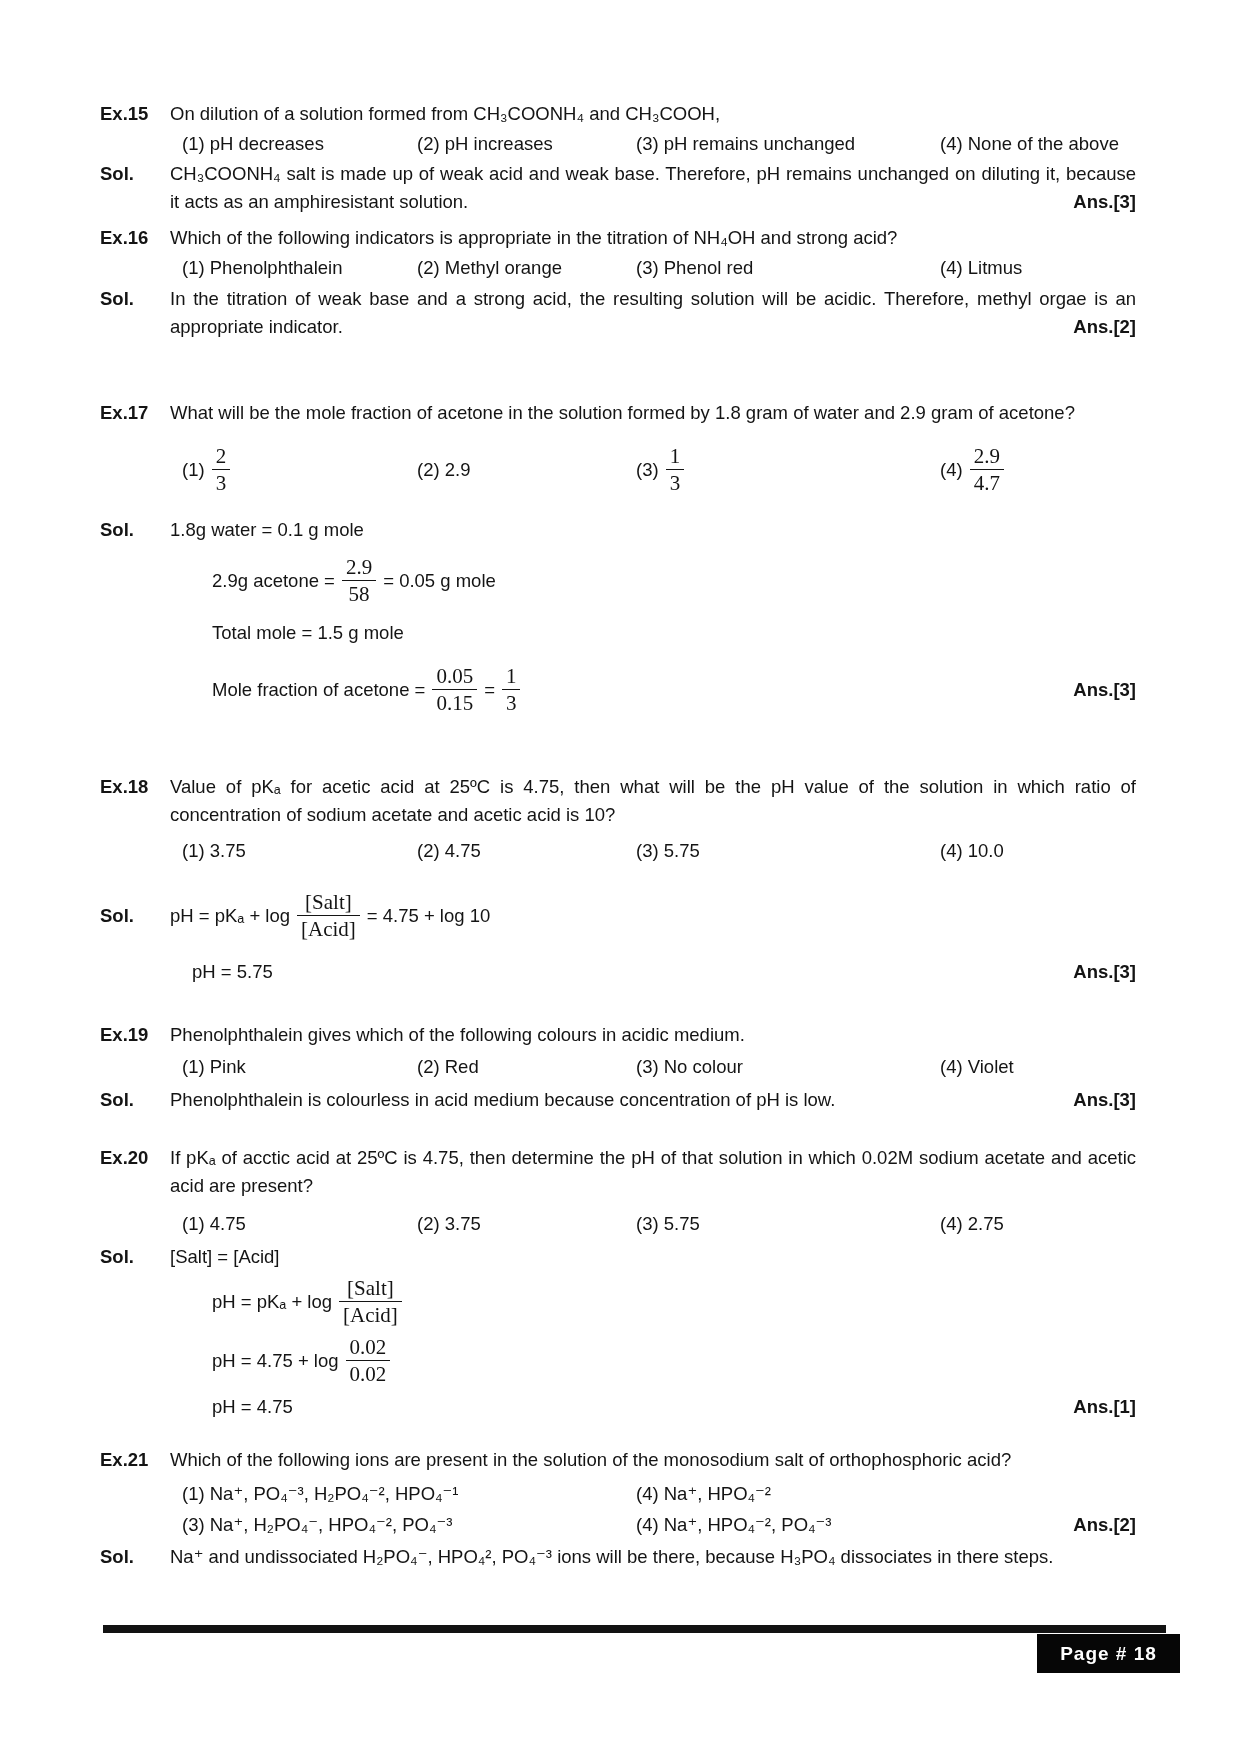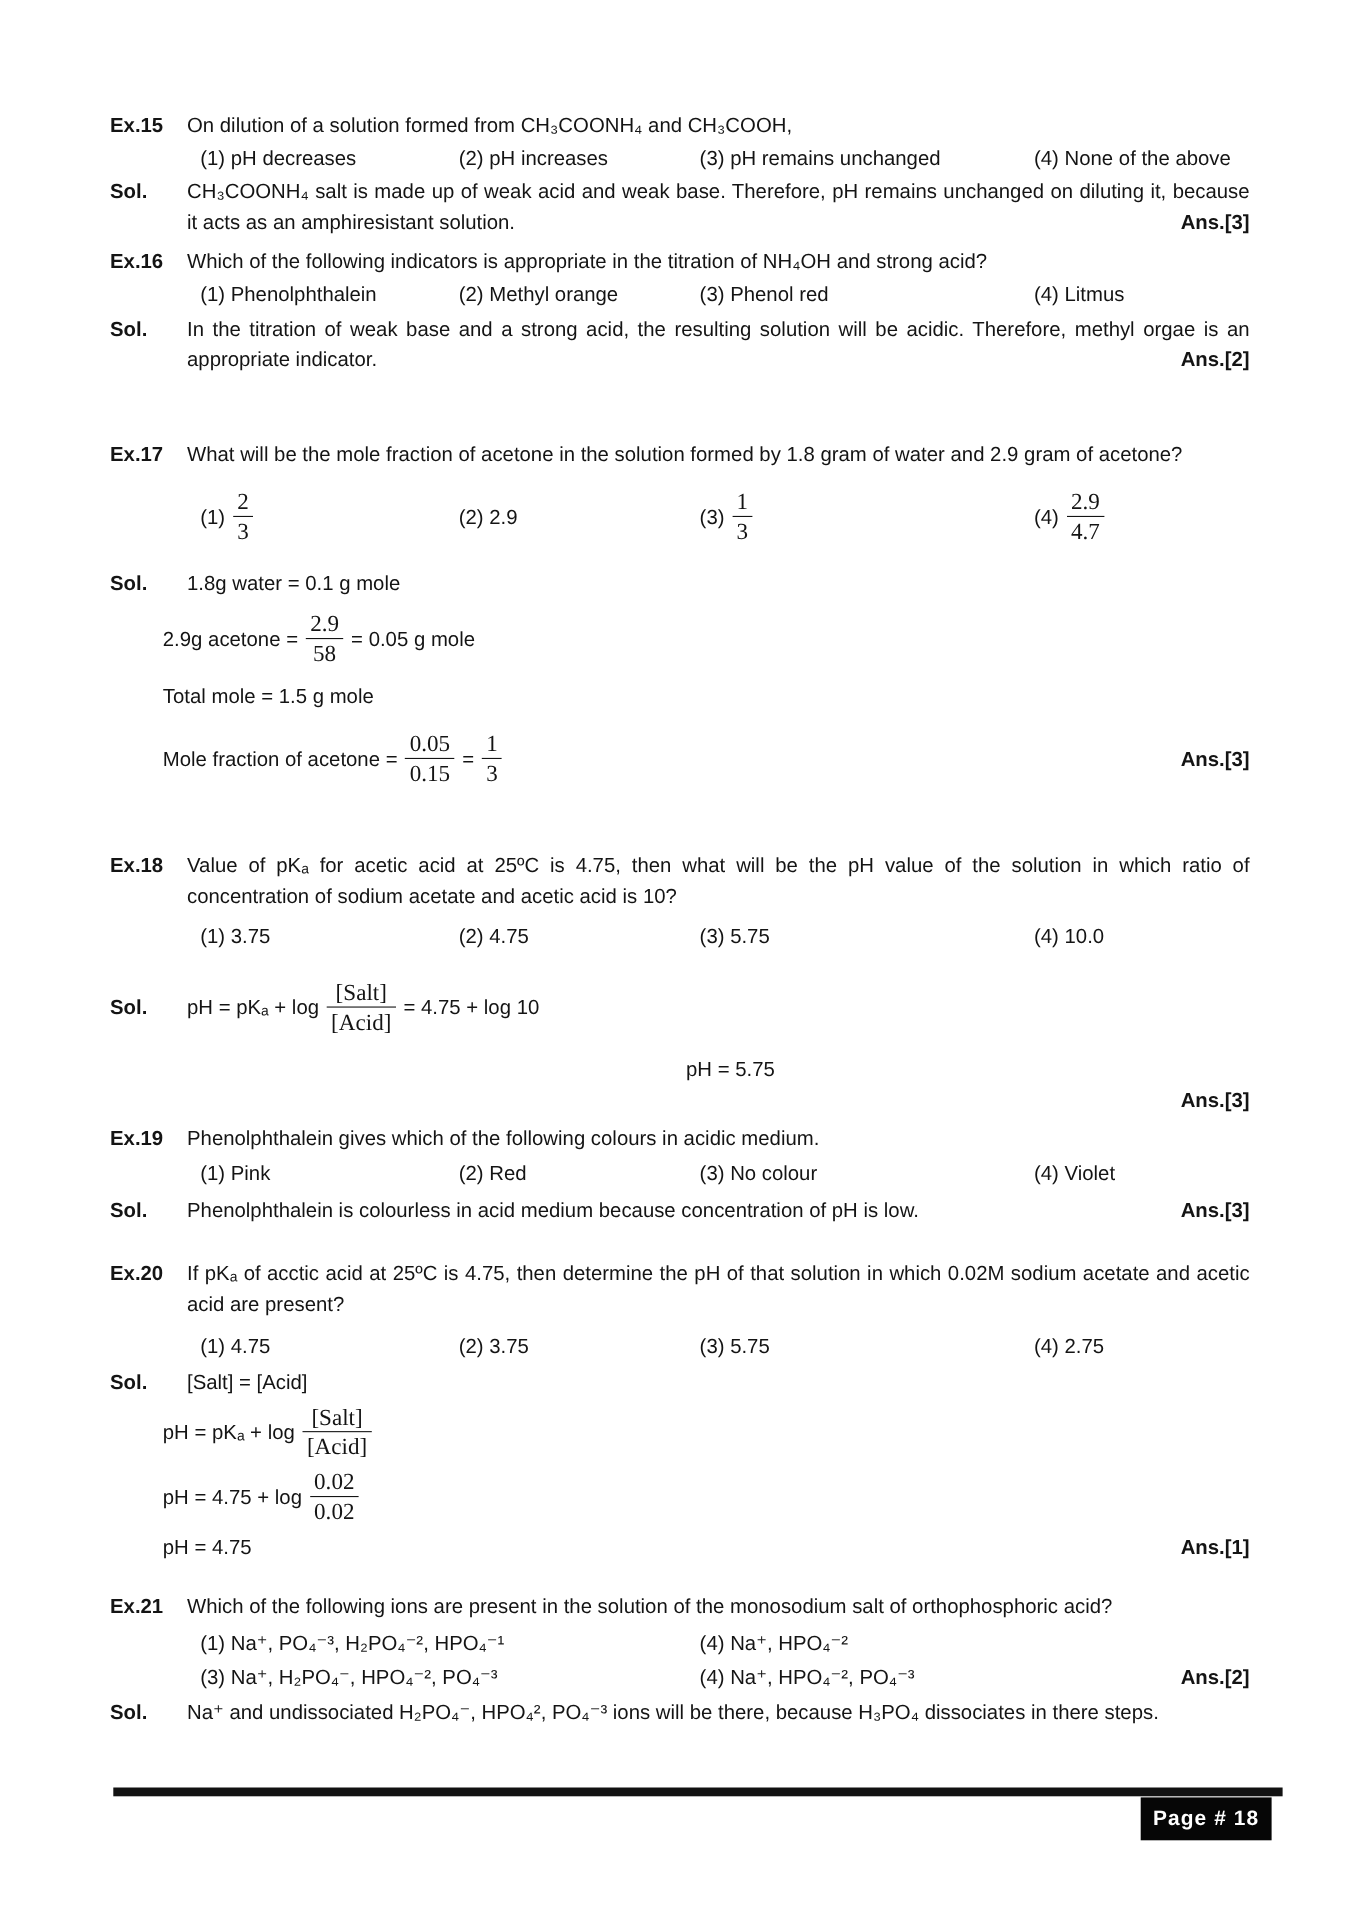--- a/index.html
+++ b/index.html
@@ -15,38 +15,38 @@
   .qtext{margin:0;flex:1;text-align:justify;}
   p.solp{margin:0;flex:1;text-align:justify;position:relative;}
   .opts{padding-left:82px;display:flex;}
   .opt{display:block;}
   .o1{flex:0 0 235px;}
   .o2{flex:0 0 219px;}
   .o3{flex:0 0 304px;}
   .o4{flex:1;}
   .optf{display:flex;align-items:center;}
   .fr{align-items:center;}
-  .mrow{display:flex;align-items:center;margin-left:48px;}
-  .ind2{margin-left:92px;flex-direction:column;}
+  .mrow{display:flex;align-items:center;margin-left:112px;}
+  .ind2{margin-left:92px;}
   .minline{display:flex;align-items:center;flex:1;}
   .ans{font-weight:bold;}
   .ans.abs{position:absolute;right:0;bottom:0;}
   .mla{margin-left:auto;}
   .frac{
     display:inline-grid;justify-items:center;
     font-family:"Liberation Serif","DejaVu Serif",serif;
     font-size:21px;line-height:26px;margin:0 7px;
   }
   .frac .fn,.frac .fd{padding:0 4px;width:100%;box-sizing:border-box;text-align:center;}
   .frac .fd{border-top:1.7px solid #141414;}
   .optr{padding-left:82px;display:flex;line-height:31px;}
   .w454{flex:0 0 454px;width:454px;}
   .rule{position:absolute;left:103px;top:1625px;width:1063px;height:8px;background:#121212;}
   .badge{
-    position:absolute;left:1037px;top:1634px;width:119px;height:39px;
+    position:absolute;left:1037px;top:1634px;width:143px;height:39px;
     background:#060606;color:#ffffff;display:flex;align-items:center;justify-content:center;
     font-weight:bold;font-size:19px;letter-spacing:1px;
   }
 </style>
 </head>
 <body>
 
 <section class="block" style="top:100px">
   <div class="row">
     <span class="lbl">Ex.15</span>

